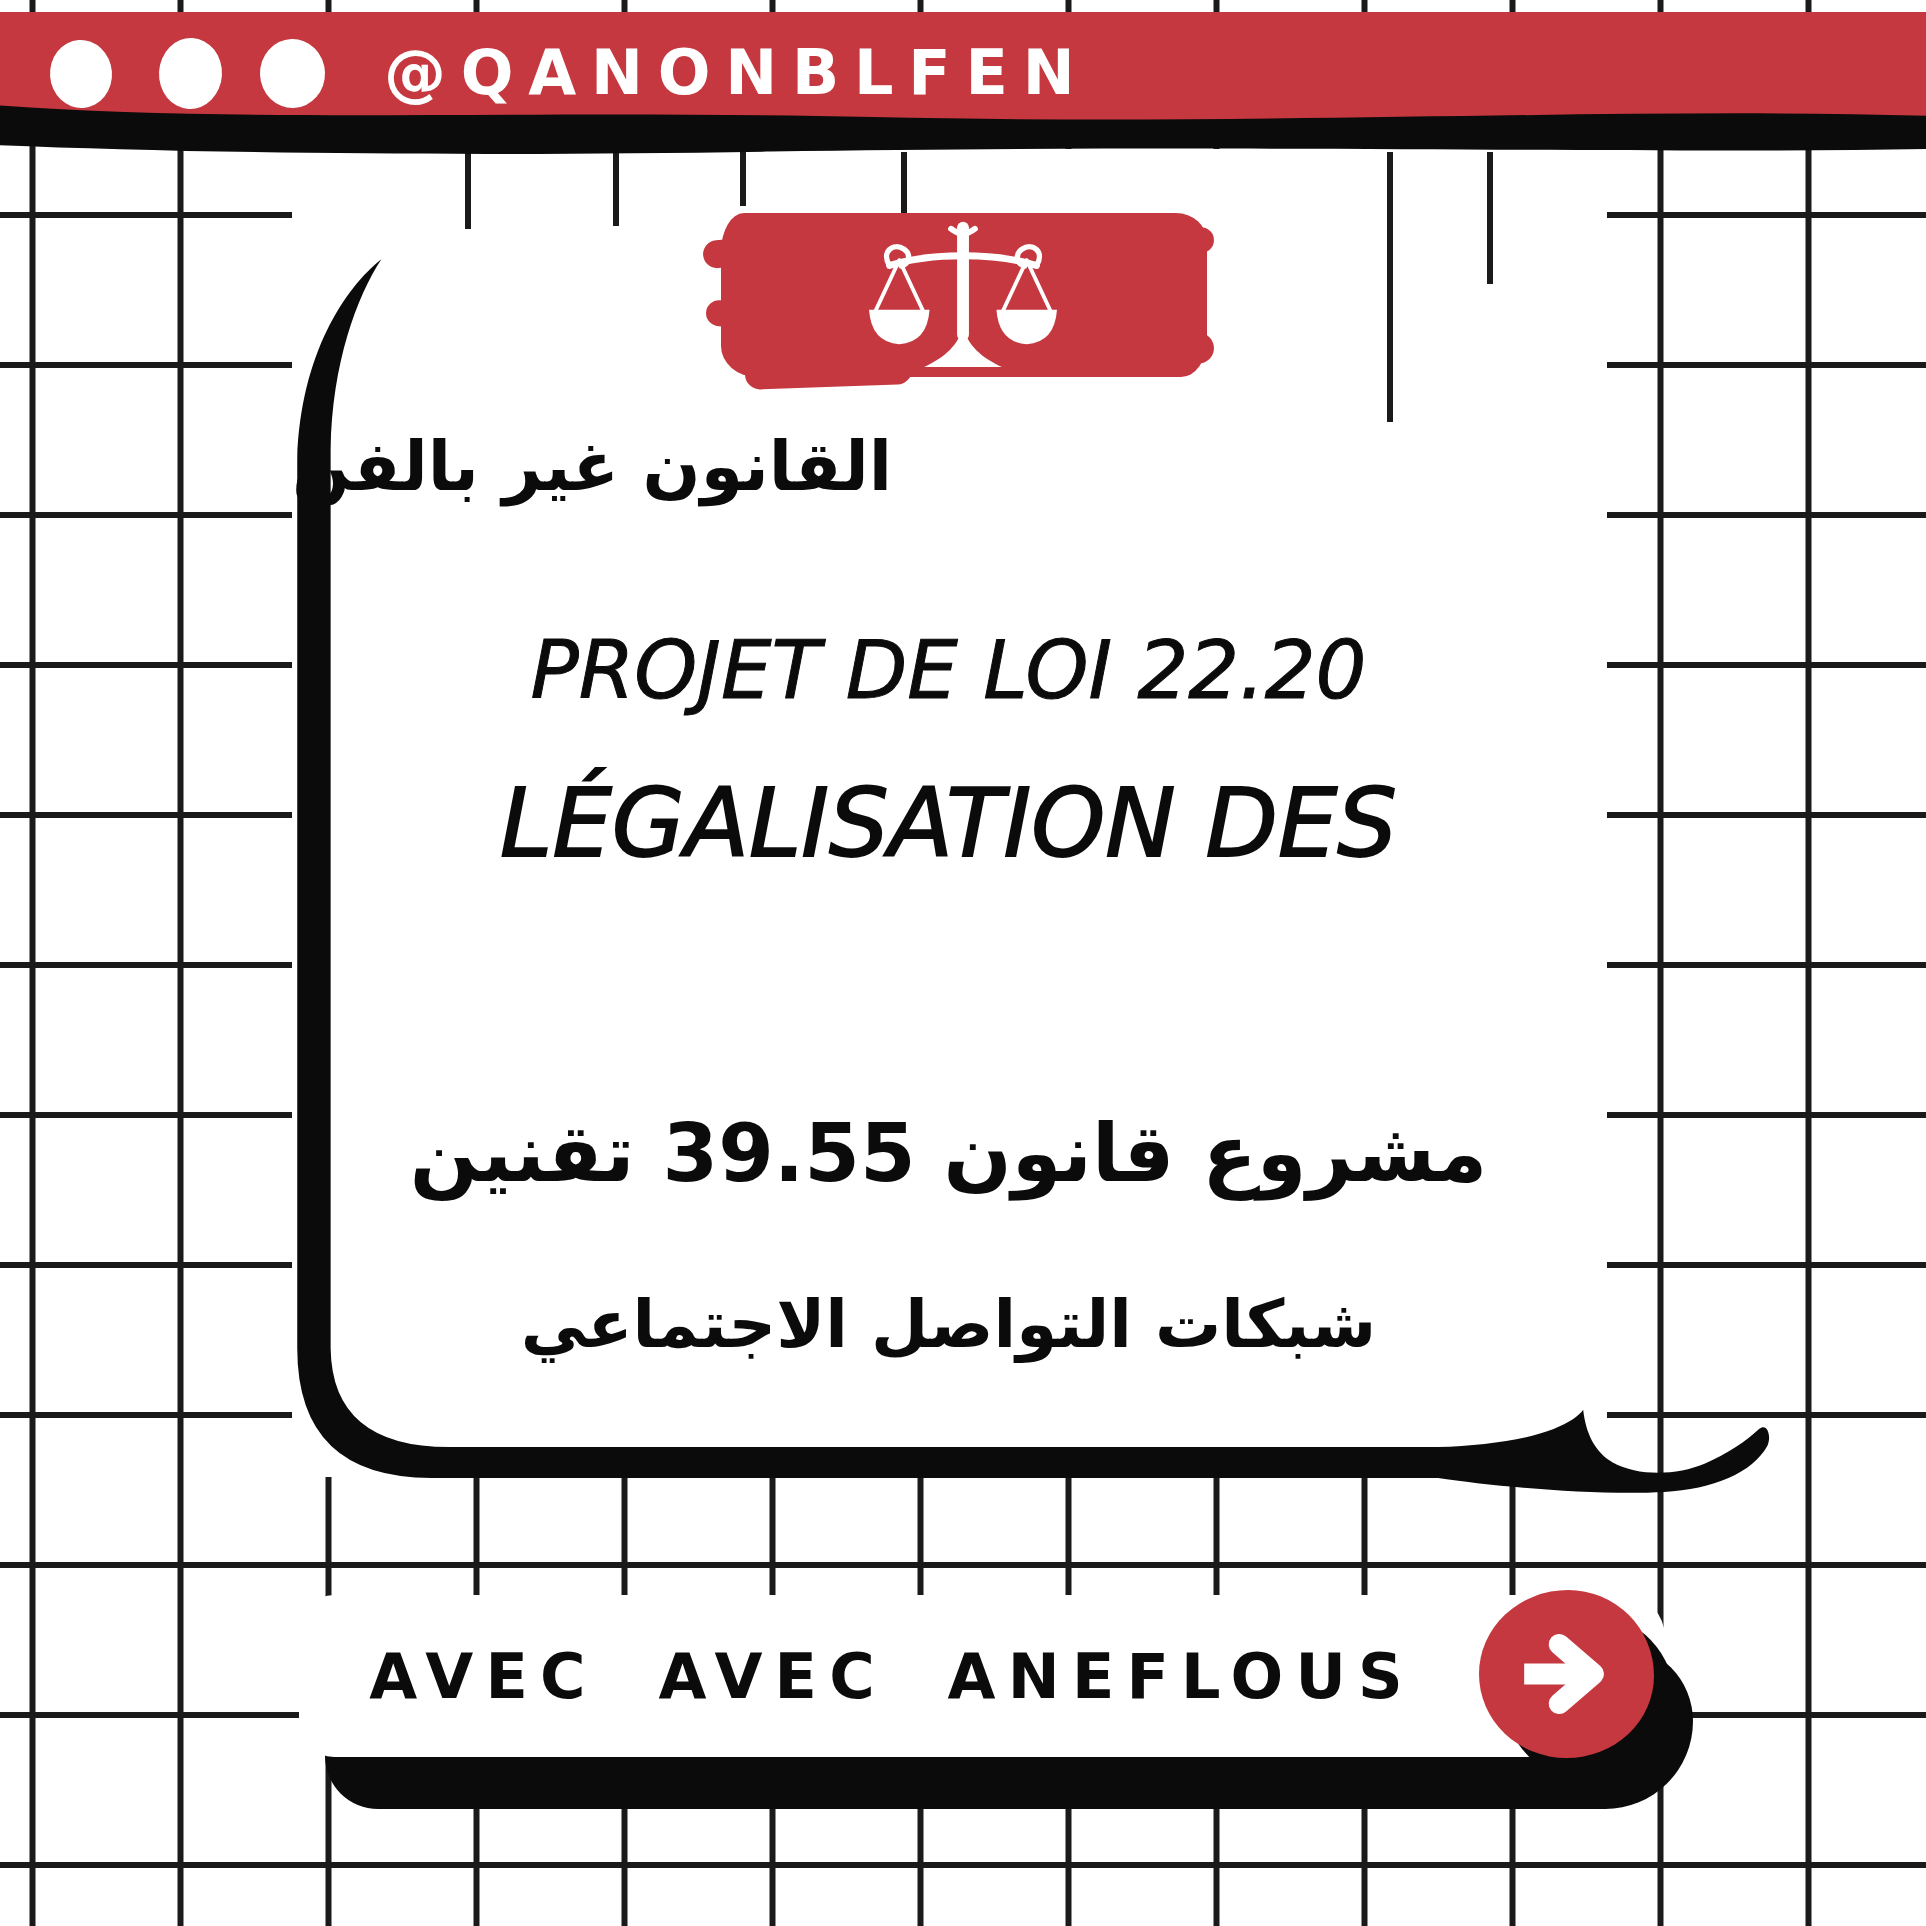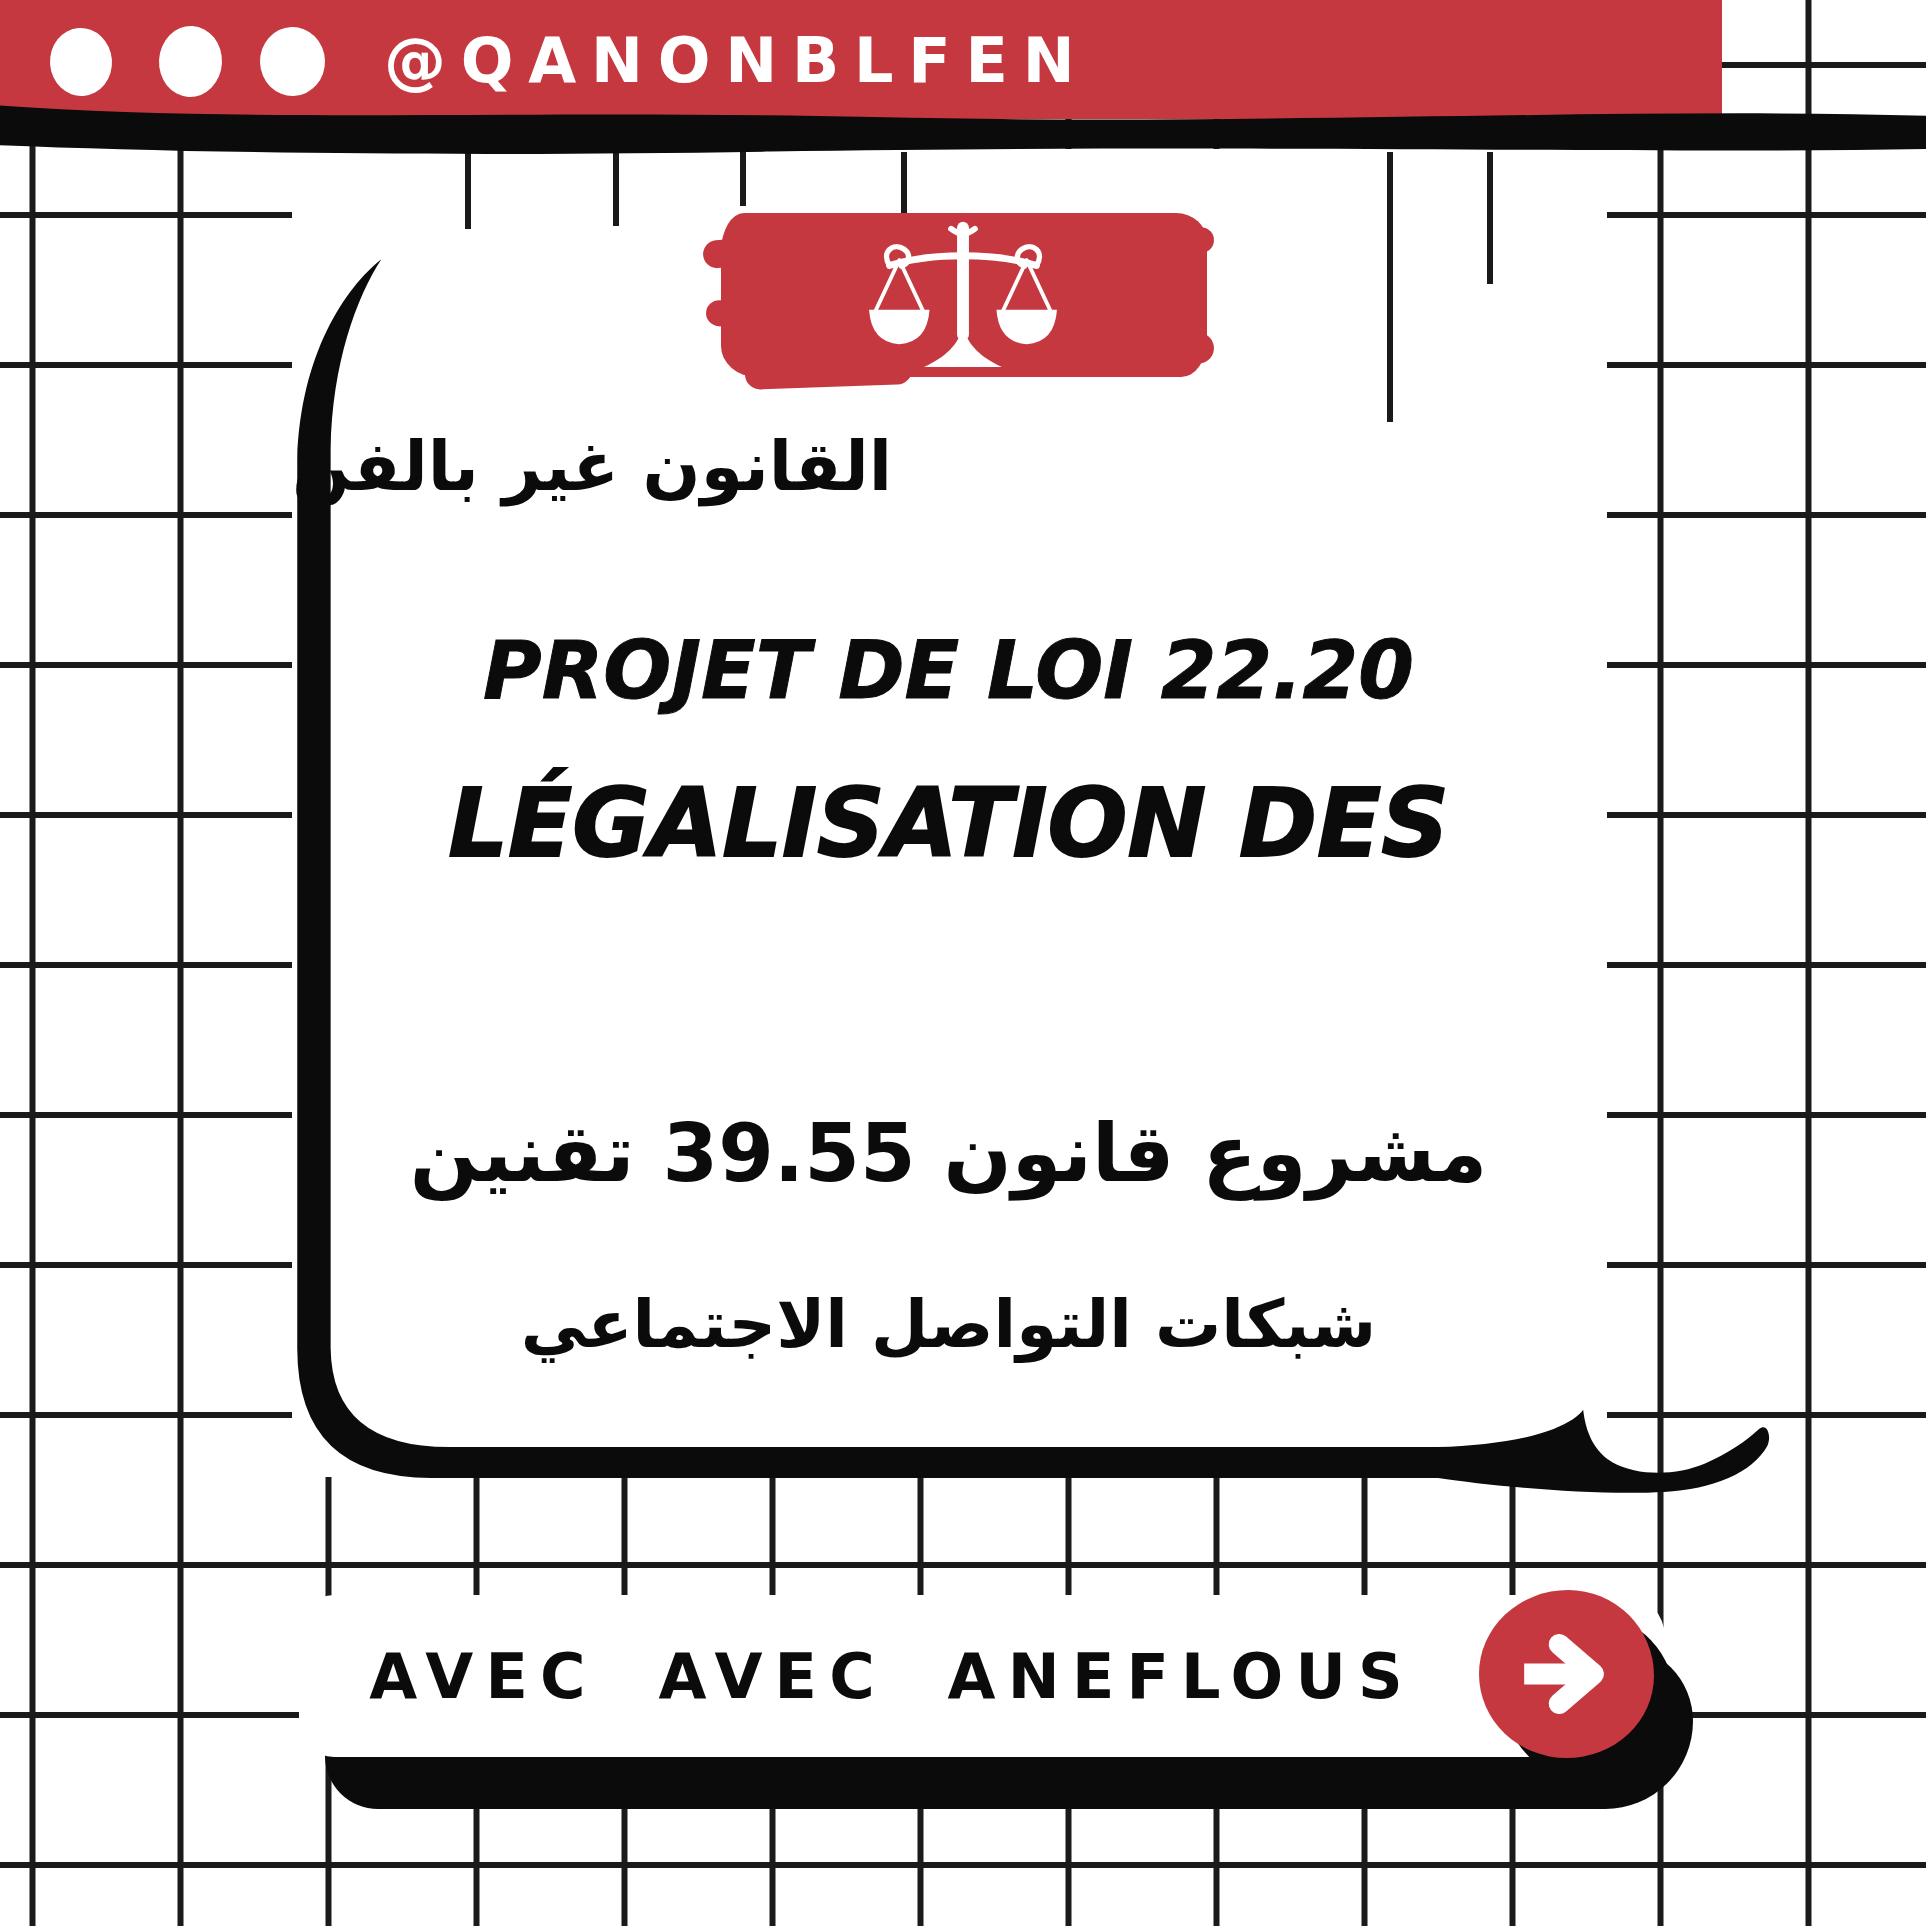--- a/index.html
+++ b/index.html
@@ -17,21 +17,21 @@
       linear-gradient(180deg, var(--grid) 0 5.8px, transparent 5.8px);
     background-size:148px 100%, 100% 150px;
     background-position:29.5px 0, 0 212px;
     background-repeat:repeat;}
 
   
   .card{position:absolute;left:292px;top:149px;width:1315px;height:1328px;background:var(--paper);}
   .stub{position:absolute;width:5.8px;background:var(--grid);}
 
   
-  .topbar{position:absolute;left:0;top:0;width:1722px;height:119px;background:var(--red);}
+  .topbar{position:absolute;left:0;top:12px;width:1926px;height:119px;background:var(--red);}
   .dot{position:absolute;background:#fff;border-radius:50%;}
   .dot1{left:50px;top:28px;width:62px;height:68px;transform:rotate(-4deg);}
   .dot2{left:159px;top:26px;width:63px;height:71px;transform:rotate(3deg);}
   .dot3{left:260px;top:27px;width:65px;height:69px;transform:rotate(-2deg);}
   .handle{position:absolute;left:384px;top:19px;height:83px;line-height:83px;
     color:#fff;font-size:62px;font-weight:bold;letter-spacing:14.8px;white-space:nowrap;}
   .topbar-edge{position:absolute;left:0;top:89px;width:1926px;height:83px;}
 
   
   .brush{position:absolute;left:721px;top:213px;width:486px;height:164px;background:var(--red);
@@ -41,21 +41,21 @@
   .spur2{left:706px;top:302px;width:96px;height:26px;transform:rotate(3deg);}
   .spur3{left:745px;top:357px;width:167px;height:29.5px;transform:rotate(-2deg);}
   .spur4{left:1156px;top:226px;width:58px;height:26px;transform:rotate(4deg);}
   .spur5{left:1143px;top:334px;width:71px;height:31px;transform:rotate(-4deg);}
   .scales{position:absolute;left:854px;top:218px;width:218px;height:162px;}
   .logo-title{position:absolute;left:292px;right:321px;top:393px;height:148px;line-height:148px;
     text-align:left;font-size:68px;font-weight:bold;color:var(--ink);}
 
   
   .line{position:absolute;left:292px;right:321px;text-align:center;color:var(--ink);white-space:nowrap;}
-  .fr{font-style:italic;font-weight:bold;}
+  .fr{font-style:italic;font-weight:normal;}
   .f1{top:618px;height:106px;line-height:106px;font-size:80px;-webkit-text-stroke:1px var(--ink);}
   .f2{top:768px;height:112px;line-height:112px;font-size:94px;-webkit-text-stroke:1.9px var(--ink);}
   .f3{top:925px;height:112px;line-height:112px;font-size:94px;-webkit-text-stroke:1.9px var(--ink);}
   .ar{font-weight:bold;}
   .a1{top:1061px;height:186px;line-height:186px;font-size:80px;}
   .a2{top:1228px;height:193px;line-height:193px;font-size:66px;}
 
   .card-border{position:absolute;left:0;top:0;width:1926px;height:1926px;pointer-events:none;}
 
   

